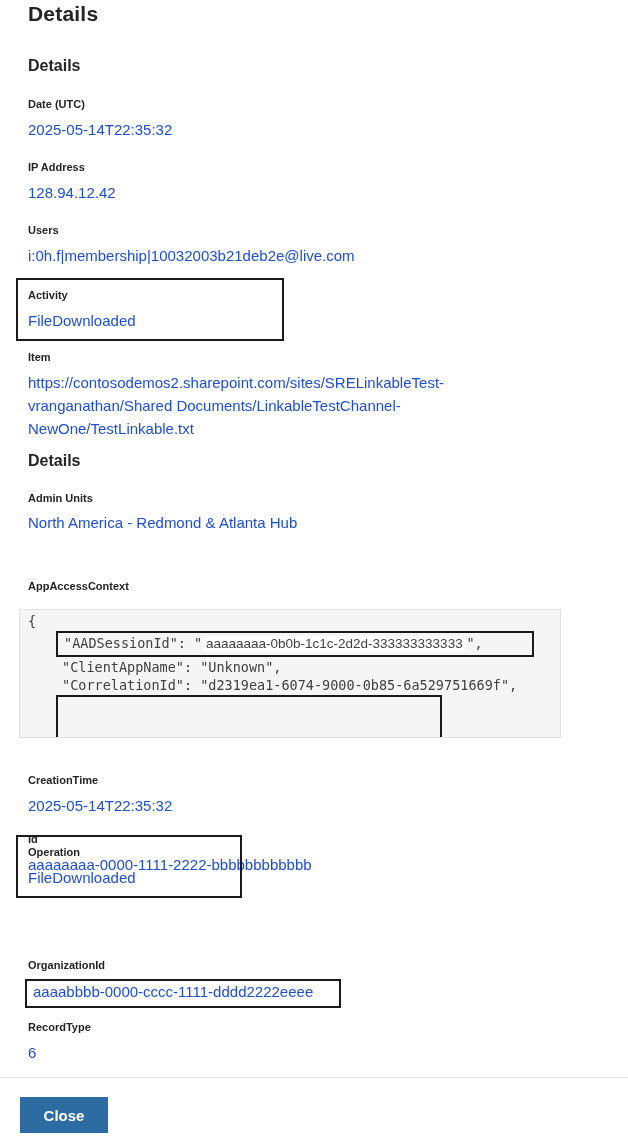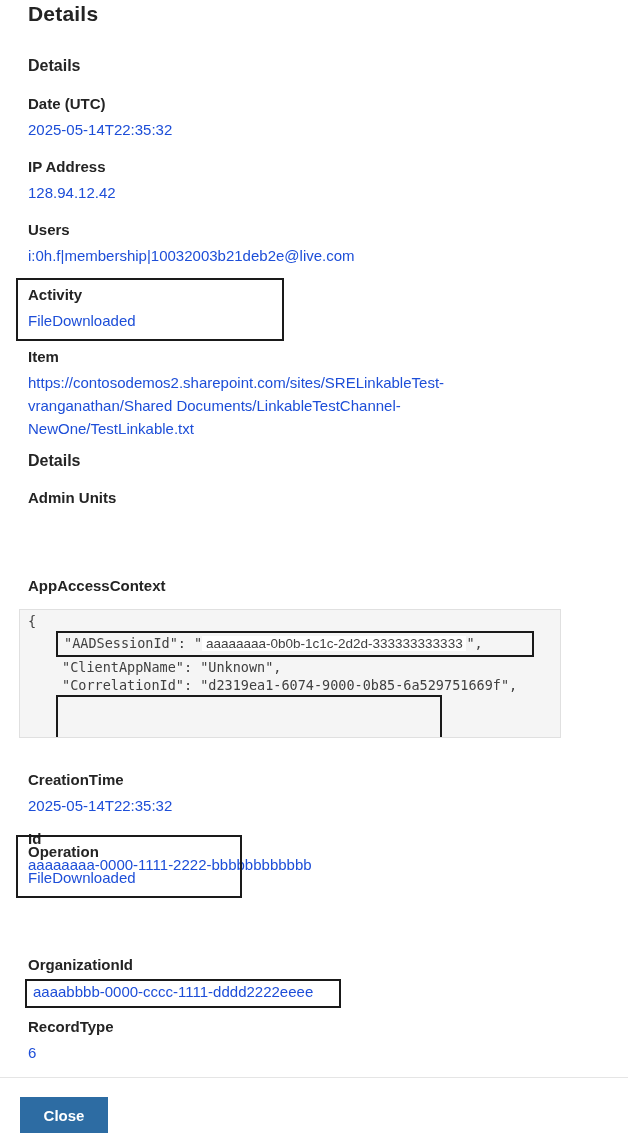--- a/index.html
+++ b/index.html
@@ -17,21 +17,21 @@
     top: 2px;
     font-size: 21px;
     font-weight: 600;
     letter-spacing: 0.2px;
   }
   .section-heading {
     font-size: 16px;
     font-weight: 700;
   }
   .flabel {
-    font-size: 15px;
+    font-size: 11px;
     font-weight: 700;
     line-height: 18px;
   }
   .fvalue {
     font-size: 15px;
     font-weight: 400;
     color: #1d4ed8;
     line-height: 22px;
   }
   .url-value {
@@ -139,20 +139,21 @@
     <div class="flabel">Activity</div>
     <div class="fvalue">FileDownloaded</div>
   </div>
 
   <div class="abs flabel" style="top:348px">Item</div>
   <div class="abs fvalue url-value" style="top:371px">https://contosodemos2.sharepoint.com/sites/SRELinkableTest-vranganathan/Shared Documents/LinkableTestChannel-NewOne/TestLinkable.txt</div>
 
   <div class="abs section-heading" style="top:452px">Details</div>
 
   <div class="abs flabel" style="top:489px">Admin Units</div>
+  <div class="abs fvalue" style="top:512px">North America - Redmond &amp; Atlanta Hub</div>
 
   <div class="abs flabel" style="top:577px">AppAccessContext</div>
 
   <div class="code-block">
     <div class="code-line">{</div>
     <div class="code-annot aad-box"><span>"AADSessionId": "</span><span class="aad-value"> aaaaaaaa-0b0b-1c1c-2d2d-333333333333 </span><span>",</span></div>
     <div class="code-line indent">"ClientAppName": "Unknown",</div>
     <div class="code-line indent">"CorrelationId": "d2319ea1-6074-9000-0b85-6a529751669f",</div>
     <div class="code-annot token-box">
       <div>"TokenIssuedAtTime": "2025-05-14T22:29:35",</div>

